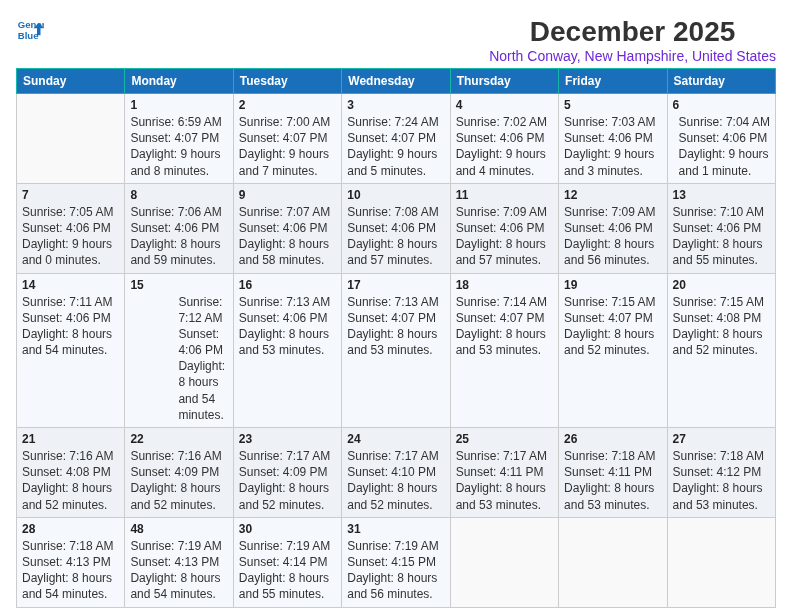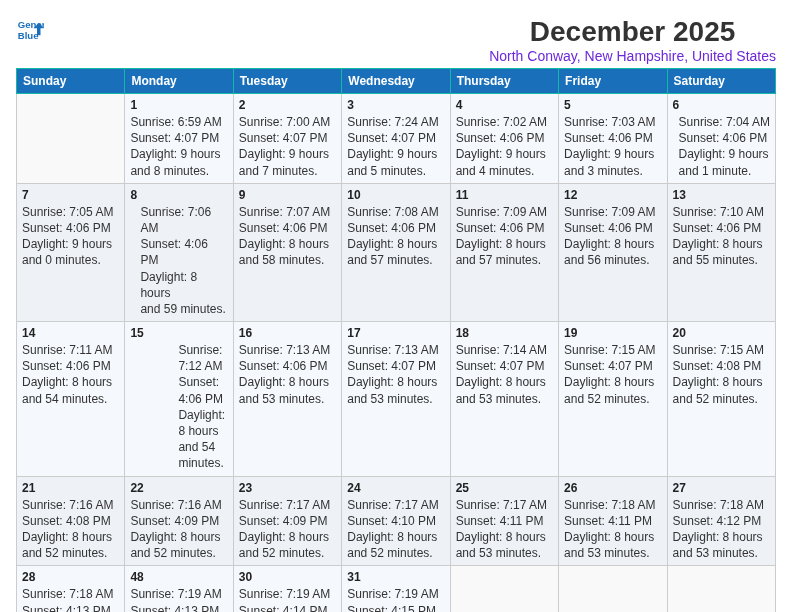--- a/index.html
+++ b/index.html
@@ -160,21 +160,21 @@
       <tr>
         <td>
           <span class="day-number">7</span>
           <div class="day-info" style="white-space: pre-line;">Sunrise: 7:05 AM
 Sunset: 4:06 PM
 Daylight: 9 hours
 and 0 minutes.</div>
         </td>
         <td>
           <span class="day-number">8</span>
-          <div class="day-info" style="white-space: pre-line; margin-left: 10px;">Sunrise: 7:06 AM
+          <div class="day-info" style="white-space: pre-line;">Sunrise: 7:06 AM
 Sunset: 4:06 PM
 Daylight: 8 hours
 and 59 minutes.</div>
         </td>
         <td>
           <span class="day-number">9</span>
           <div class="day-info" style="white-space: pre-line;">Sunrise: 7:07 AM
 Sunset: 4:06 PM
 Daylight: 8 hours
 and 58 minutes.</div>

